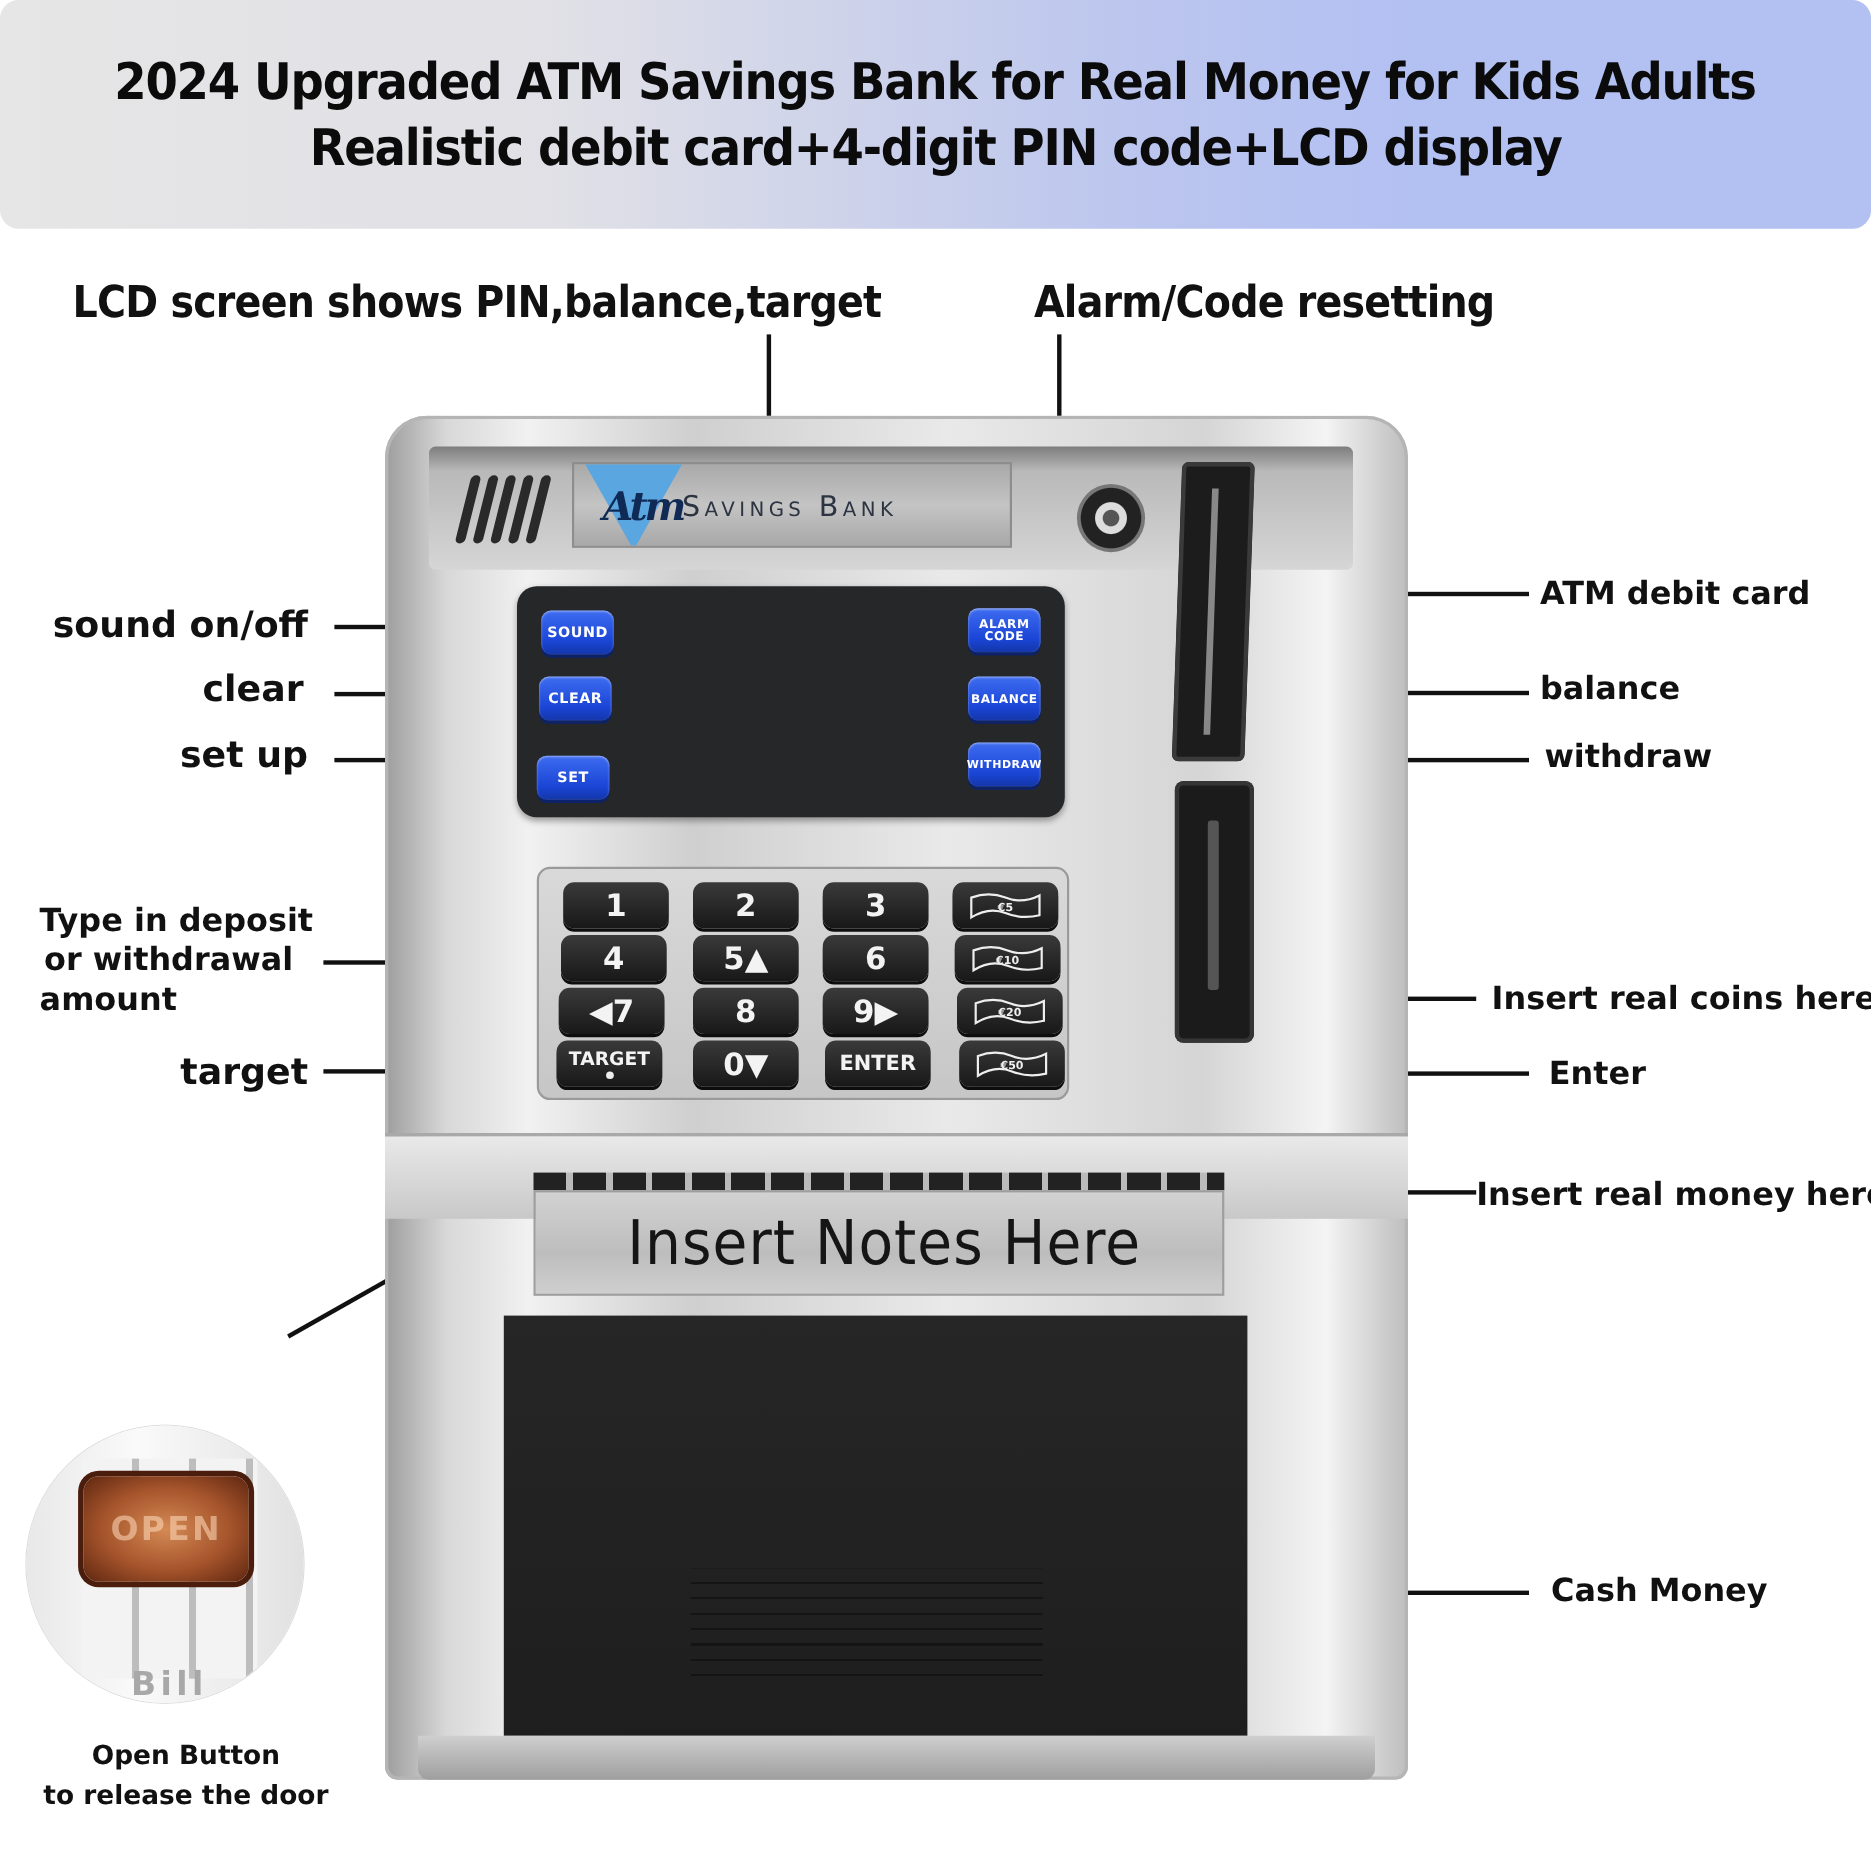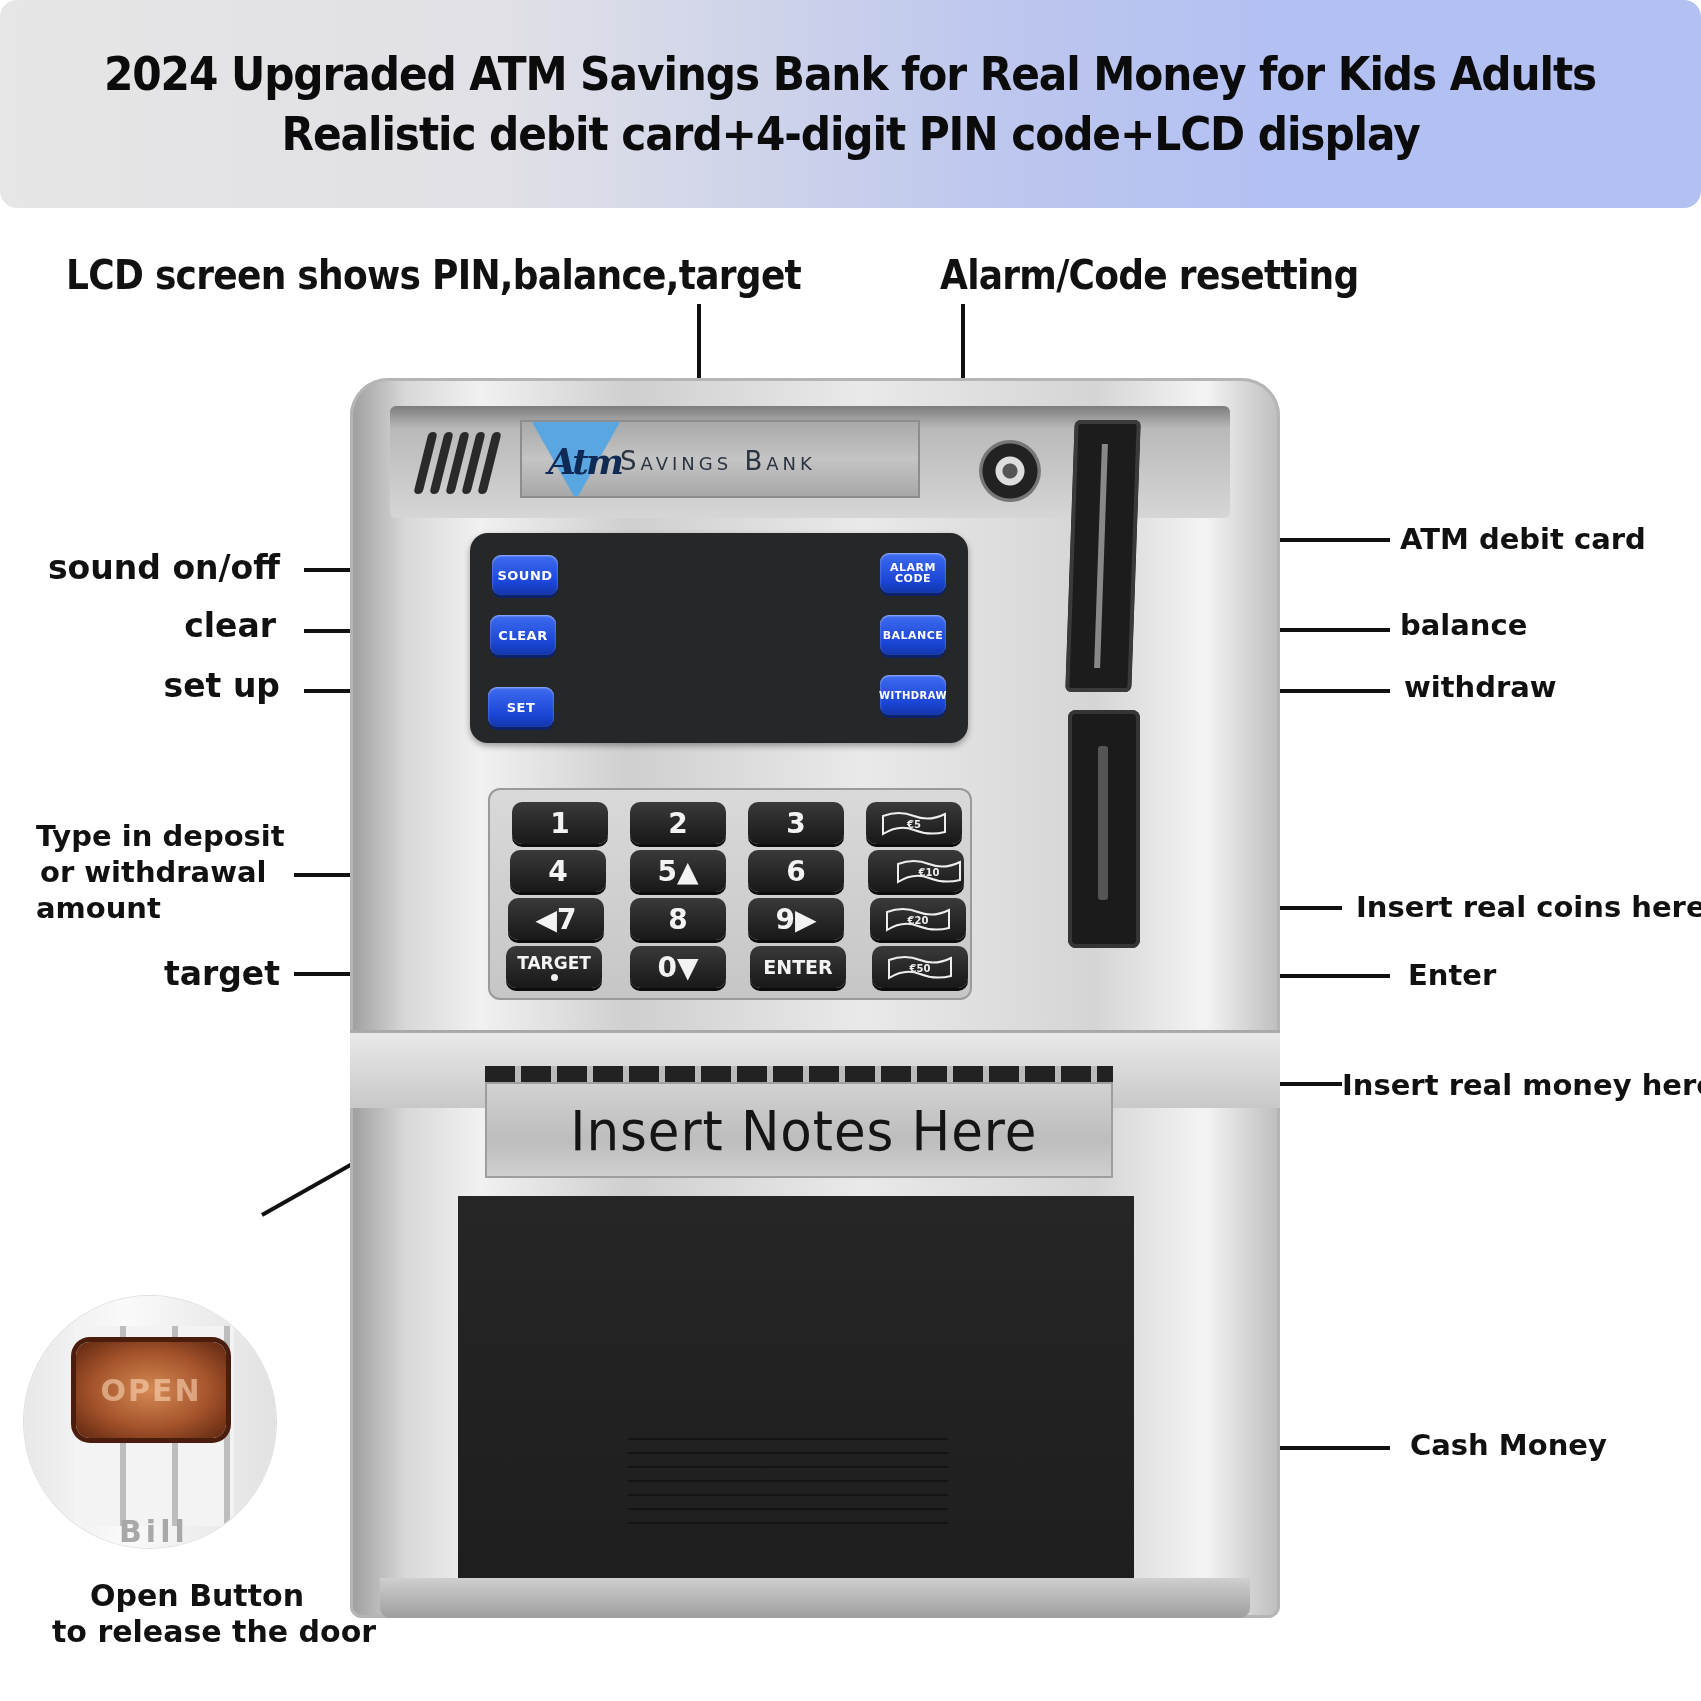--- a/index.html
+++ b/index.html
@@ -205,21 +205,21 @@
     <div class="key bill" style="left:376px; top:12px;">
       <svg viewBox="0 0 70 30">
           <path d="M4 8 Q20 2 35 8 T66 6 L66 24 Q50 28 35 22 T4 26 Z" fill="none" stroke="#eee" stroke-width="2"></path>
           <text x="35" y="20" font-size="10" fill="#eee" text-anchor="middle" font-family="DejaVu Sans, sans-serif">€5</text>
         </svg>
     </div>
 
     <div class="key" style="left:20px; top:60px;">4</div>
     <div class="key" style="left:140px; top:60px;">5▲</div>
     <div class="key" style="left:258px; top:60px;">6</div>
-    <div class="key bill" style="left:378px; top:60px;justify-content:flex-end;">
+    <div class="key bill" style="left:378px; top:60px;">
       <svg viewBox="0 0 70 30">
           <path d="M4 8 Q20 2 35 8 T66 6 L66 24 Q50 28 35 22 T4 26 Z" fill="none" stroke="#eee" stroke-width="2"></path>
           <text x="35" y="20" font-size="10" fill="#eee" text-anchor="middle" font-family="DejaVu Sans, sans-serif">€10</text>
         </svg>
     </div>
 
     <div class="key" style="left:18px; top:108px;">◀7</div>
     <div class="key" style="left:140px; top:108px;">8</div>
     <div class="key" style="left:258px; top:108px;">9▶</div>
     <div class="key bill" style="left:380px; top:108px;">
@@ -252,16 +252,16 @@
   <div class="foot"></div>
 </div>
 
 <div class="inset">
   <div class="bars"></div>
   <div class="open-btn">
     <span>OPEN</span>
   </div>
   <div class="bill-text">Bill</div>
 </div>
-<div class="lbl sm" style="left:24px; top:1578px; width:290px; text-align:center; line-height:36px; font-size:30px;margin-left:28px;">
+<div class="lbl sm" style="left:24px; top:1578px; width:290px; text-align:center; line-height:36px; font-size:24px;">
   <div>Open Button</div>
   <div>to release the door</div>
 </div>
 
 </body></html>

